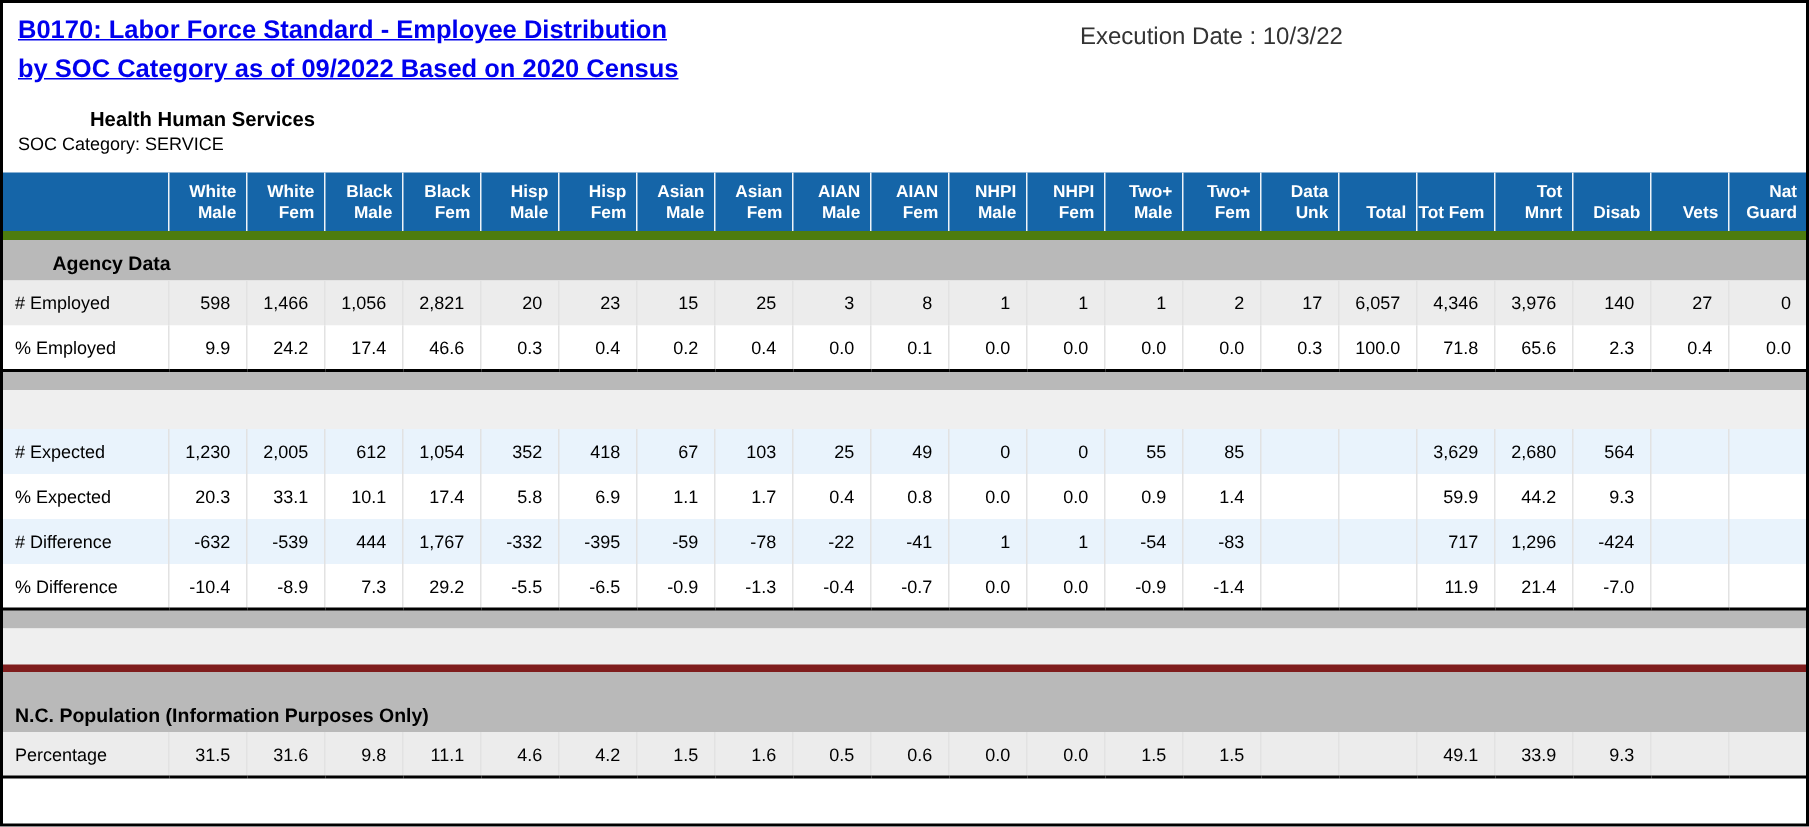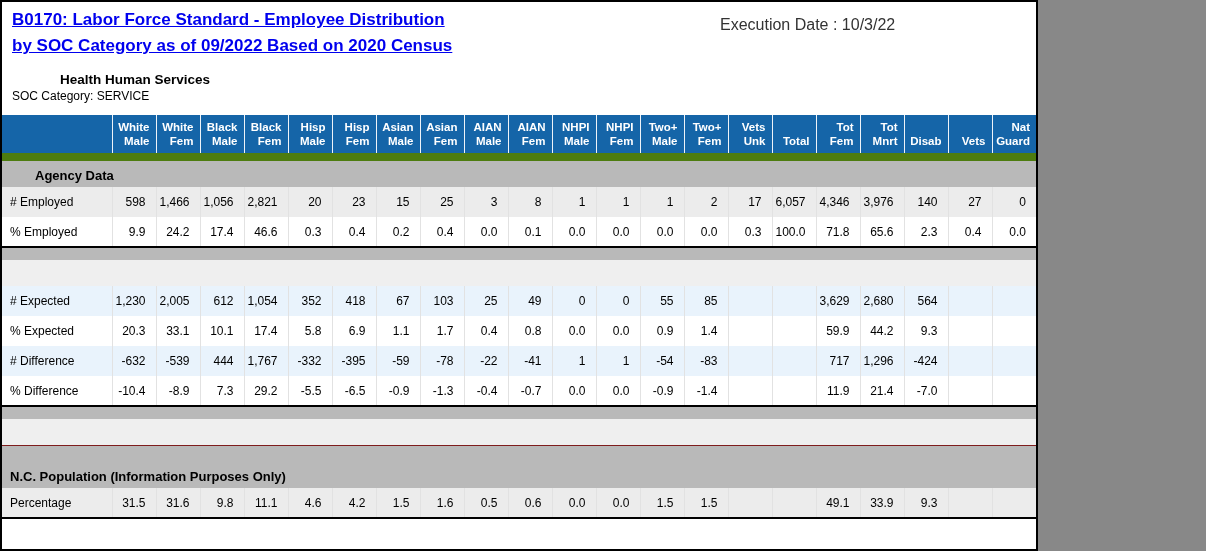--- a/index.html
+++ b/index.html
@@ -1,18 +1,18 @@
 <!DOCTYPE html>
 <html><head>
 <meta charset="utf-8">
 <style>
   html,body { margin:0; padding:0; background:#888; }
   * { box-sizing:border-box; }
   .page {
-    width:1038px; height:551px;
+    width:1206px; height:551px;
     background:#fff;
     border:2px solid #000;
     position:relative;
     overflow:hidden;
     font-family:"Liberation Sans", sans-serif;
     color:#000;
   }
   
   .report-header { position:relative; height:113px; }
   .title-link {
@@ -42,27 +42,27 @@
     height:42px; padding:3px 6px 4px 1px;
     border-left:1px solid #eef3f8;
   }
   thead th:first-child { border-left:none; }
   tr.band td {
     vertical-align:bottom; text-align:left;
     font-weight:bold; font-size:13px;
     padding:2px 6px 4px 8px;
   }
   tr.band.style-gray td { background:#b9b9b9; }
-  tr.sec-agency-data td { height:30px; border-top:8px solid #4d7c0f;padding-left:33px; }
+  tr.sec-agency-data td { height:30px; border-top:6px solid #4d7c0f;padding-left:33px; }
   tr.sec-labor-force-standard td {
     height:36px; background:#92c3f0;
     border-top:2px solid #000; border-bottom:1px solid #444;
   }
   tr.sec-nc-population td {
-    height:43px; background:#c3c3c3; border-top:1px solid #7f1d1d;
+    height:43px; background:#c3c3c3; border-top:5px solid #7f1d1d;
   }
   tr.data-row td {
     font-size:12px; height:30px;
     border-left:1px solid #e2e2e2;
     vertical-align:middle;
   }
   tr.data-row td.row-label { text-align:left; padding-left:8px; border-left:none; }
   tr.data-row td.val { text-align:right; padding-right:10px; }
   tr.tone-gray td  { background:#ececec; }
   tr.tone-blue td  { background:#e9f3fc; }
@@ -120,21 +120,21 @@
           <th>Hisp Male</th>
           <th>Hisp Fem</th>
           <th>Asian Male</th>
           <th>Asian Fem</th>
           <th>AIAN Male</th>
           <th>AIAN Fem</th>
           <th>NHPI Male</th>
           <th>NHPI Fem</th>
           <th>Two+ Male</th>
           <th>Two+ Fem</th>
-          <th>Vets Unk</th>
+          <th>Data Unk</th>
           <th>Total</th>
           <th>Tot Fem</th>
           <th>Tot Mnrt</th>
           <th>Disab</th>
           <th>Vets</th>
           <th>Nat Guard</th>
         </tr>
       </thead>
     <tbody>
         <tr class="band style-gray sec-agency-data">

